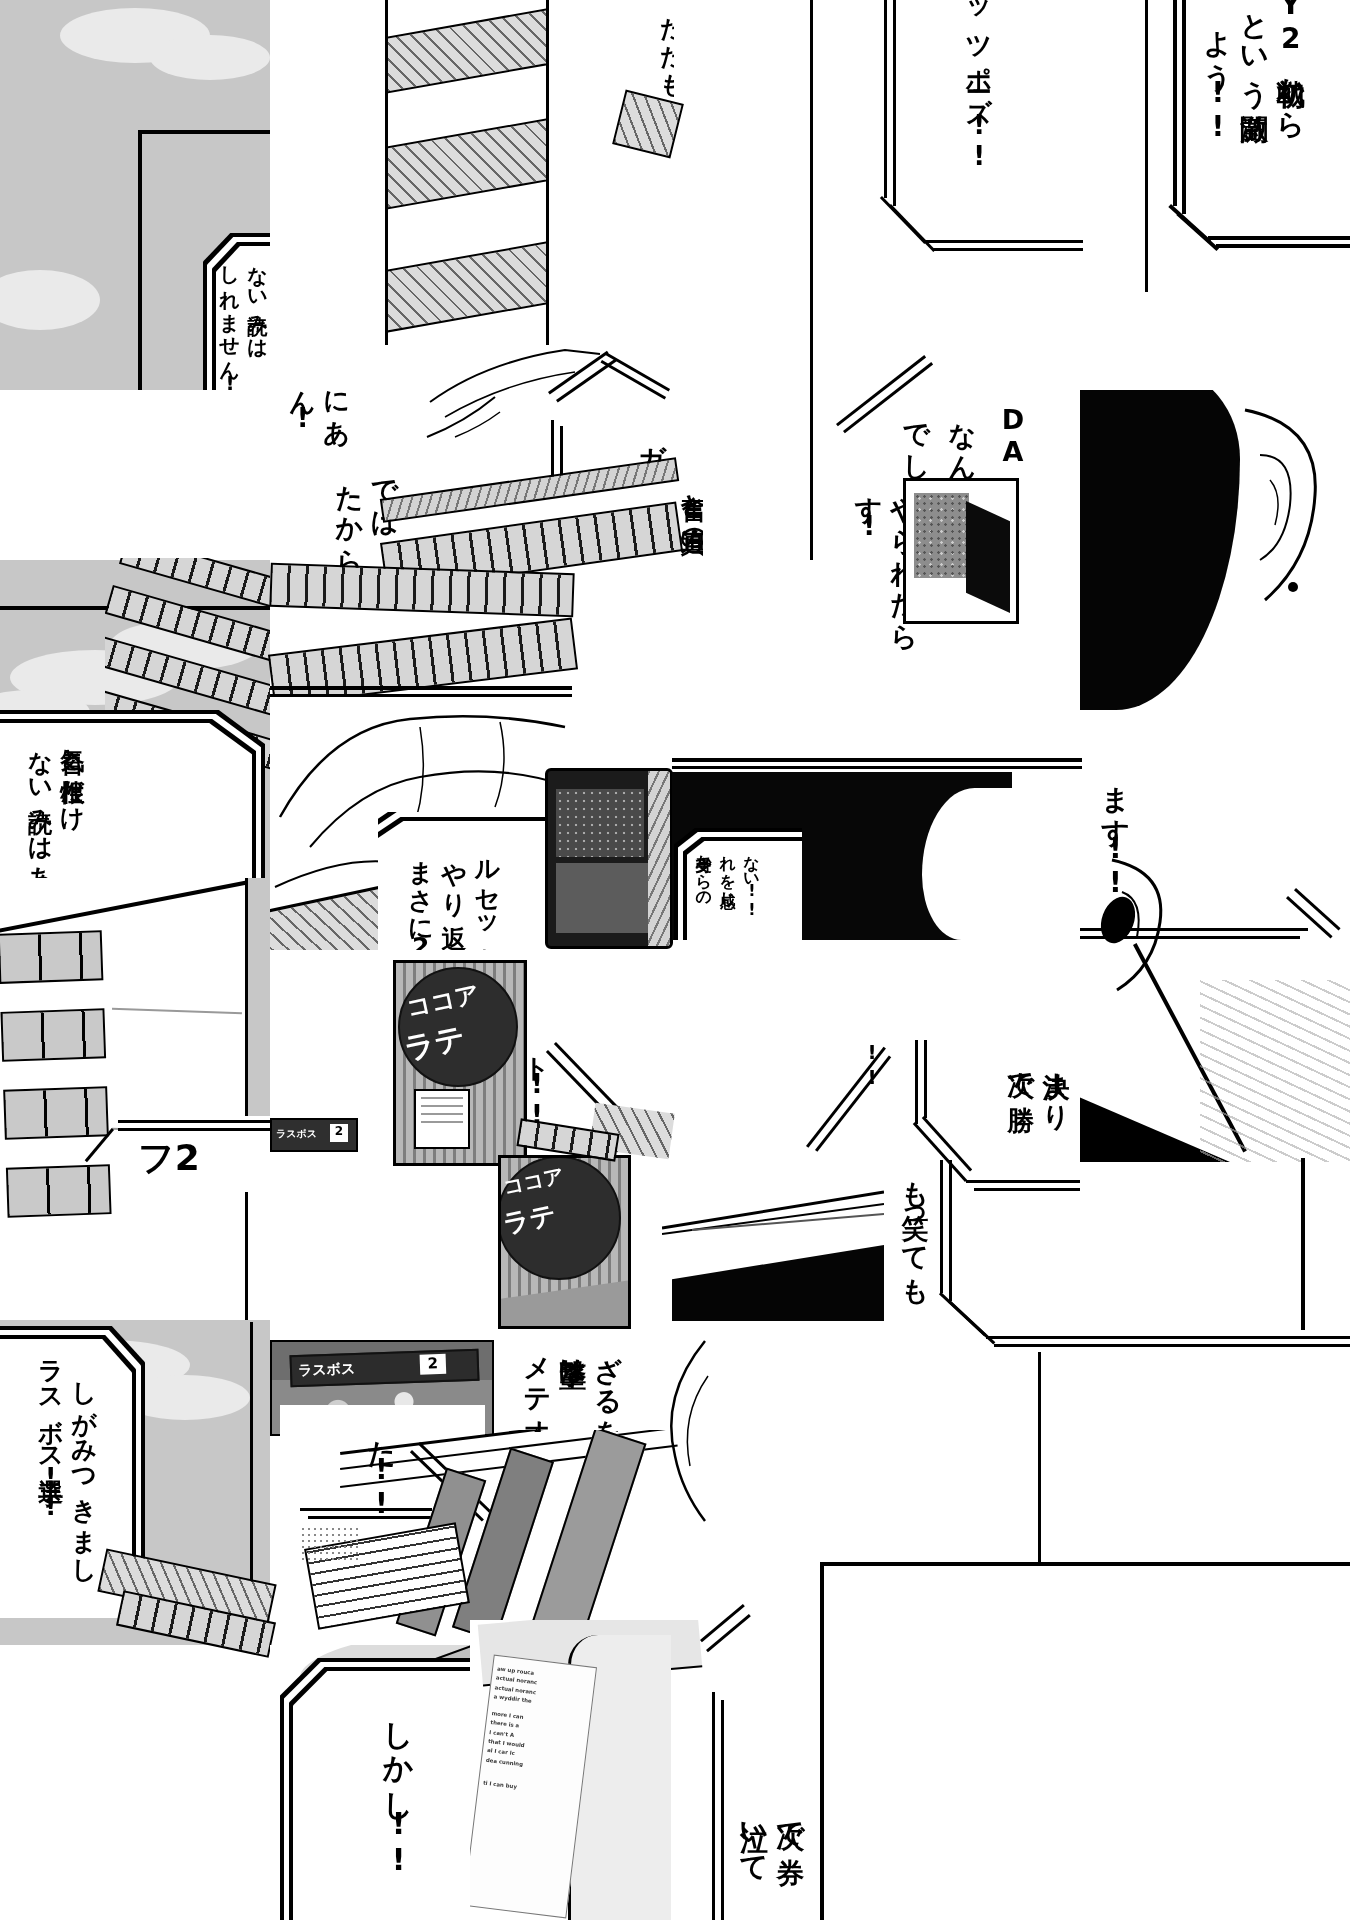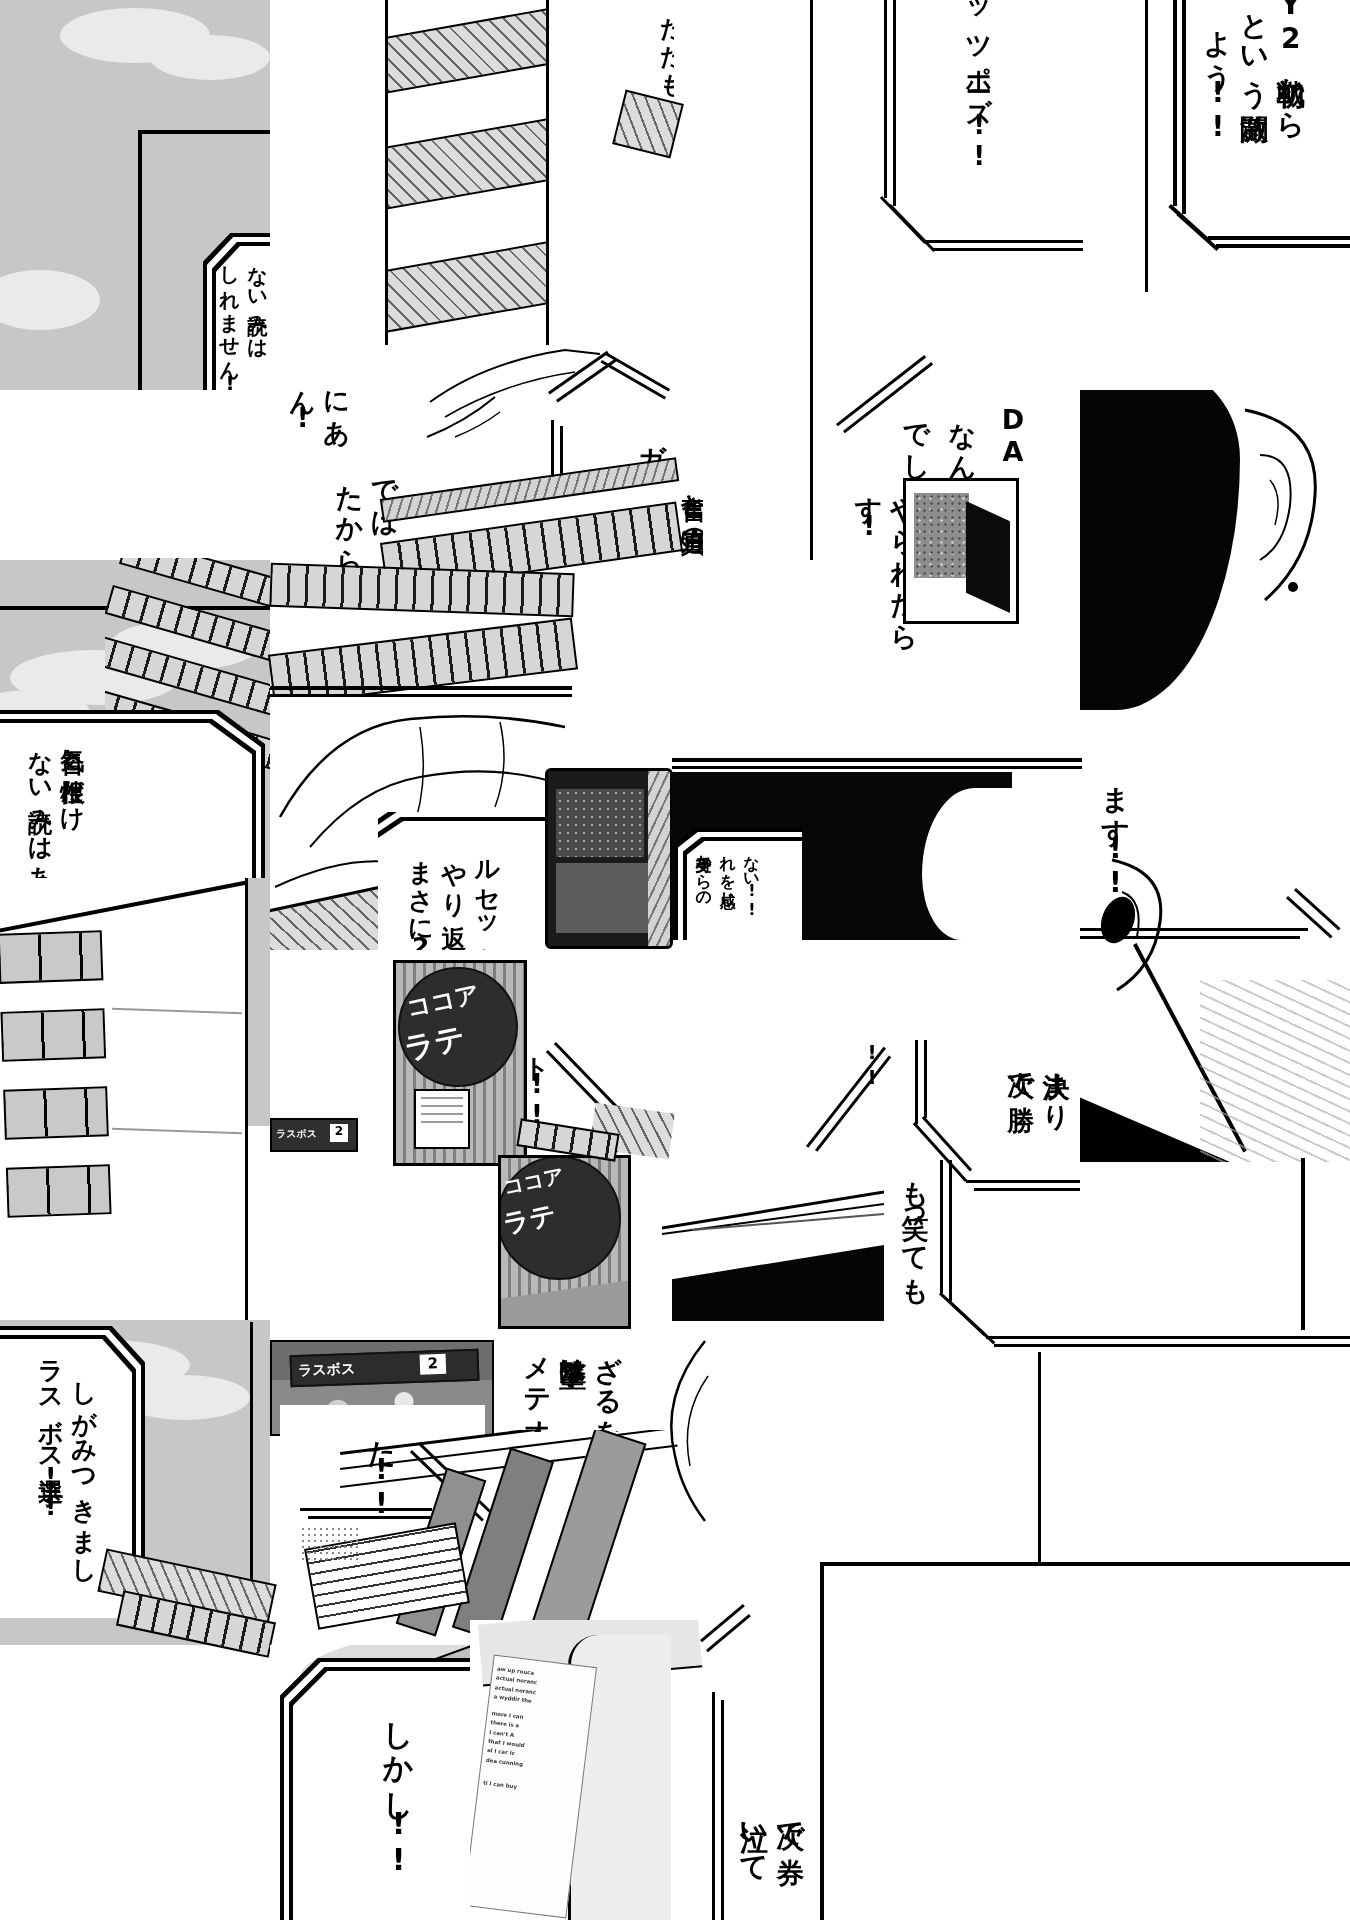--- a/index.html
+++ b/index.html
@@ -277,20 +277,26 @@
     <div class="abs" style="left:4px;top:30px;width:104px;height:410px;transform:rotate(-2deg)">
       <div style="height:46px;margin-top:24px;background:repeating-linear-gradient(90deg,#c9c9c9 0 38px,#000 38px 41px);border:2px solid #000"></div>
       <div style="height:46px;margin-top:28px;background:repeating-linear-gradient(90deg,#c9c9c9 0 38px,#000 38px 41px);border:2px solid #000"></div>
       <div style="height:46px;margin-top:28px;background:repeating-linear-gradient(90deg,#c9c9c9 0 38px,#000 38px 41px);border:2px solid #000"></div>
       <div style="height:46px;margin-top:28px;background:repeating-linear-gradient(90deg,#c9c9c9 0 38px,#000 38px 41px);border:2px solid #000"></div>
     </div>
     <div class="abs" style="left:112px;top:132px;width:130px;height:2px;background:#999;transform:rotate(2deg)"></div>
     <div class="abs" style="left:112px;top:252px;width:130px;height:2px;background:#999;transform:rotate(2deg)"></div>
   </div>
 
+  <div class="abs" style="left:118px;top:1116px;width:154px;height:76px;background:#fff">
+    <div class="ln" style="left:0;top:4px;width:152px;height:3px"></div>
+    <div class="ln" style="left:0;top:12px;width:152px;height:3px"></div>
+    <div class="ln" style="left:-4px;top:14px;width:42px;height:3px;transform:rotate(130deg)"></div>
+    <div class="abs" style="left:20px;top:18px;font-size:36px;font-weight:700">フ2</div>
+  </div>
 
   <div class="abs" style="left:270px;top:1118px;width:84px;height:30px;background:#2f2f2f;border:2px solid #000">
     <span class="abs" style="left:4px;top:7px;color:#fff;font-size:10px;font-weight:700">ラスボス</span>
     <span class="abs" style="left:58px;top:4px;width:18px;height:18px;background:#fff;color:#000;font-size:12px;font-weight:700;text-align:center">2</span>
   </div>
 
   <div class="abs stripes" style="left:393px;top:960px;width:128px;height:200px;border:3px solid #000">
     <div class="circle-sign" style="left:2px;top:4px;width:116px;height:116px"></div>
     <div class="abs" style="left:10px;top:22px;color:#fff;font-size:24px;font-weight:700;transform:rotate(-12deg)">ココア</div>
     <div class="abs" style="left:8px;top:60px;color:#fff;font-size:30px;font-weight:700;transform:rotate(-12deg)">ラテ</div>

